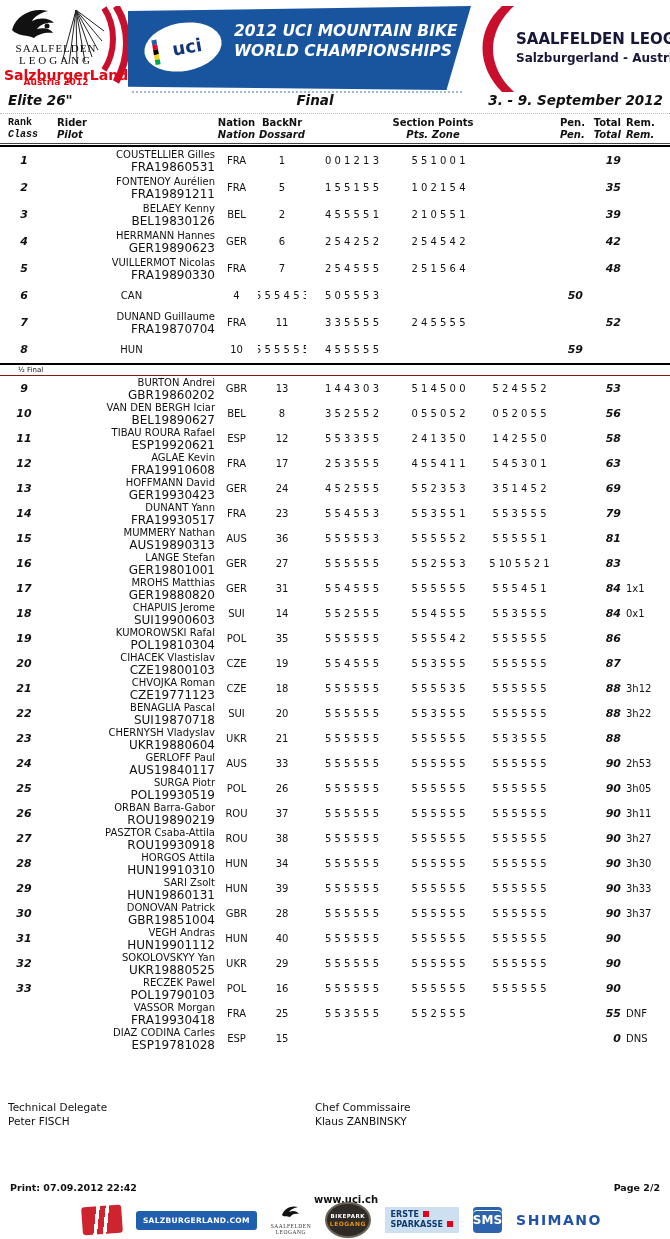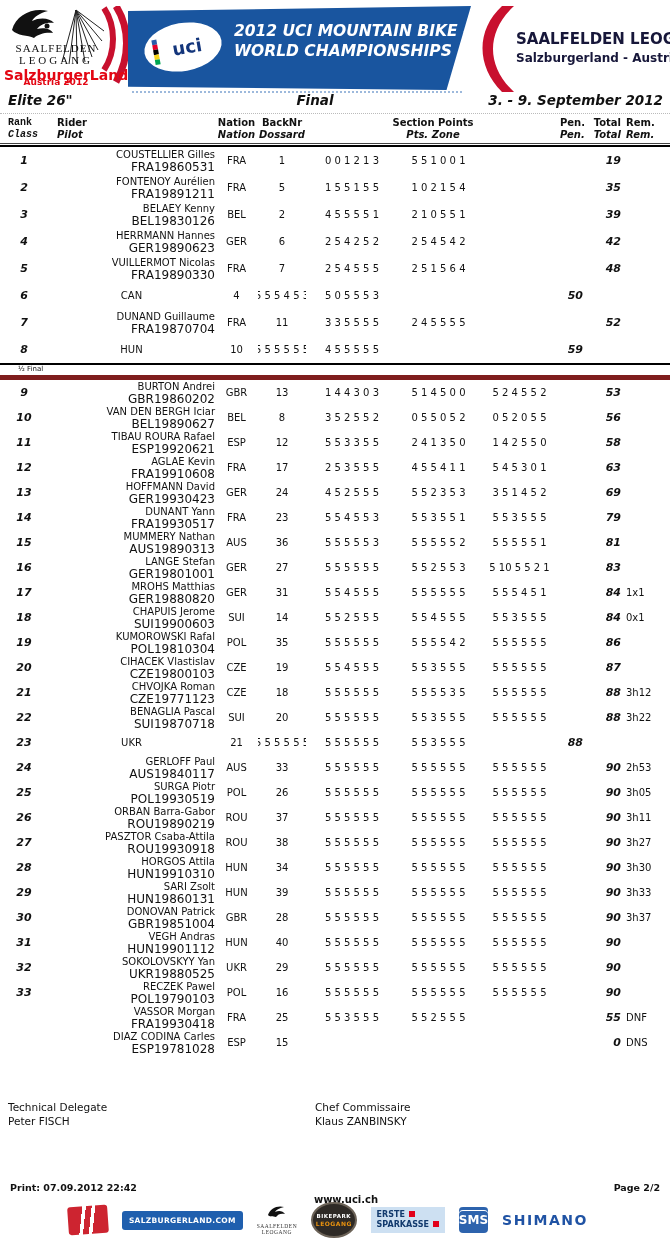--- a/index.html
+++ b/index.html
@@ -59,32 +59,32 @@
   .semi-row { height:25px; }
   .c { display:flex; align-items:center; font-size:10px; overflow:hidden; }
   .rank { justify-content:center; font-weight:bold; font-style:italic; font-size:11px; }
   .rider { display:block; padding-left:9px;text-align:right; }
   .rname { font-size:10px; line-height:12px; white-space:nowrap; }
   .rcode { font-size:12px; line-height:12px; padding-left:18px; white-space:nowrap; }
   .nation, .backnr, .sec { justify-content:center; white-space:nowrap; }
   .pen { justify-content:flex-end; }
   .total { justify-content:flex-end; font-weight:bold; font-style:italic; font-size:11px; }
   .rem { padding-left:5px; }
-  .section-divider { border-top:2px solid #000; border-bottom:5px solid #7f1d1d;
-                     height:10px; display:flex; align-items:flex-start; padding-left:18px; }
+  .section-divider { border-top:2px solid #000; border-bottom:1px solid #7f1d1d;
+                     height:10px; display:flex; align-items:center; padding-left:18px; }
   .divider-label { font-size:7px; color:#111; }
   
   .officials { position:absolute; top:1100px; left:0; width:670px; font-size:10.5px; line-height:14px; }
   .off-left { position:absolute; left:8px; top:0; }
   .off-center { position:absolute; left:315px; top:0; }
   .print-line { position:absolute; top:1182px; left:10px; font-size:9.5px; font-weight:bold; }
   .page-num { position:absolute; top:1182px; right:10px; font-size:9.5px; font-weight:bold; }
   .url { position:absolute; top:1194px; left:0; width:670px; text-align:center; font-size:10px; font-weight:bold;margin-left:11px; }
   
-  .sponsors { position:absolute; top:1203px; left:68px; width:520px; height:34px;
+  .sponsors { position:absolute; top:1203px; left:82px; width:520px; height:34px;
               display:flex; align-items:center; gap:14px; }
   .sp-flag { width:52px; height:28px; border-radius:3px; transform:rotate(-4deg);
              background:linear-gradient(100deg, #cd2430 34%, #ffffff 34% 42%, #cd2430 42% 55%, #ffffff 55% 63%, #cd2430 63%); }
   .sp-szl { background:#1f5fae; color:#fff; font-weight:bold; font-size:7.5px; letter-spacing:0.3px;
             padding:5px 7px; border-radius:3px; white-space:nowrap; }
   .sp-saal { text-align:center; line-height:6px; }
   .sp-saal .mini { font-family:"Liberation Serif", serif; font-size:5.5px; letter-spacing:0.5px; color:#333; display:block; }
   .sp-bike { width:54px; height:32px; border-radius:50%; background:#2e2a26; border:2px solid #6b6257;
              display:flex; flex-direction:column; align-items:center; justify-content:center; line-height:7px; }
   .sp-bike .bk1 { color:#fff; font-size:5.5px; font-weight:bold; letter-spacing:0.5px; }
@@ -506,20 +506,24 @@
       <div class="c backnr">20</div>
       <div class="c sec s1">5 5 5 5 5 5</div>
       <div class="c sec s2">5 5 3 5 5 5</div>
       <div class="c sec s3">5 5 5 5 5 5</div>
       <div class="c pen"></div>
       <div class="c total">88</div>
       <div class="c rem">3h22</div>
     </div>
         <div class="grid trow semi-row">
       <div class="c rank">23</div>
+      <div class="rider">
+        <div class="rname">CHERNYSH Vladyslav</div>
+        <div class="rcode">UKR19880604</div>
+      </div>
       <div class="c nation">UKR</div>
       <div class="c backnr">21</div>
       <div class="c sec s1">5 5 5 5 5 5</div>
       <div class="c sec s2">5 5 5 5 5 5</div>
       <div class="c sec s3">5 5 3 5 5 5</div>
       <div class="c pen"></div>
       <div class="c total">88</div>
       <div class="c rem"></div>
     </div>
         <div class="grid trow semi-row">

